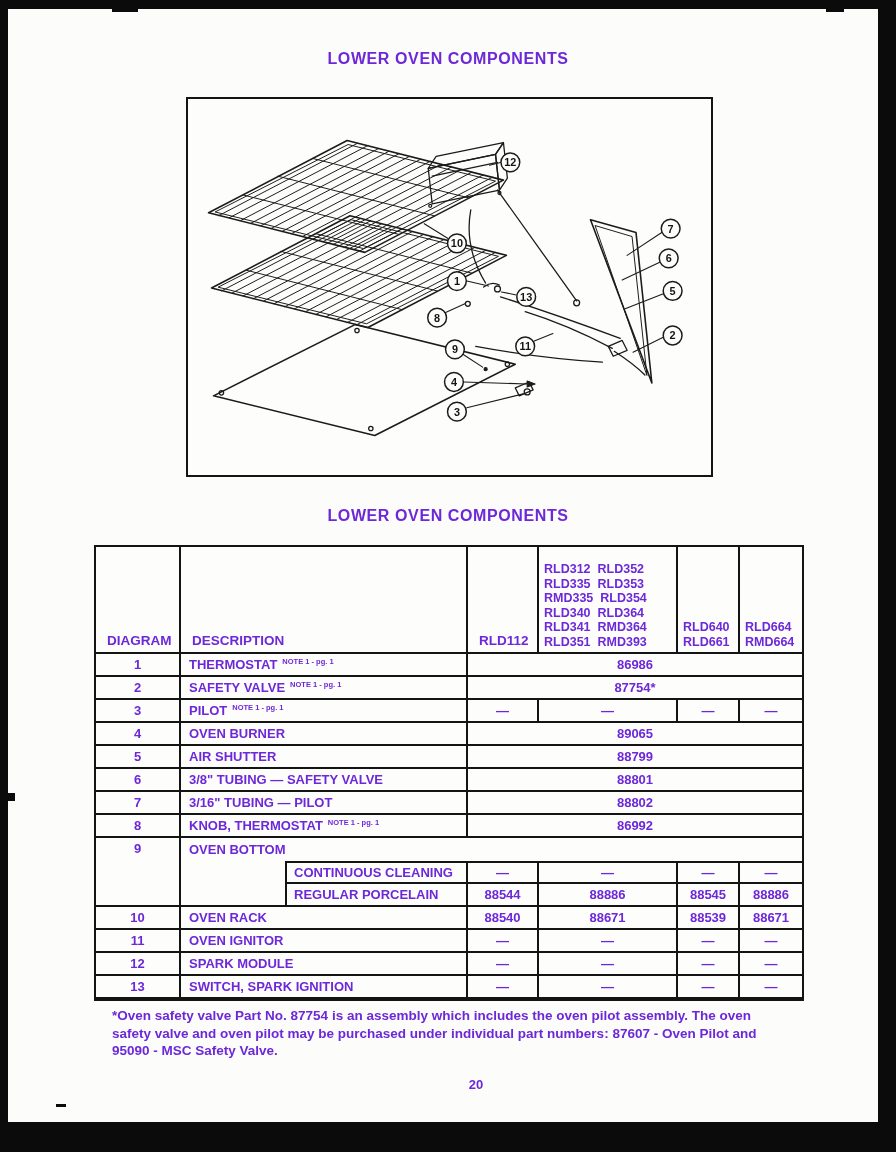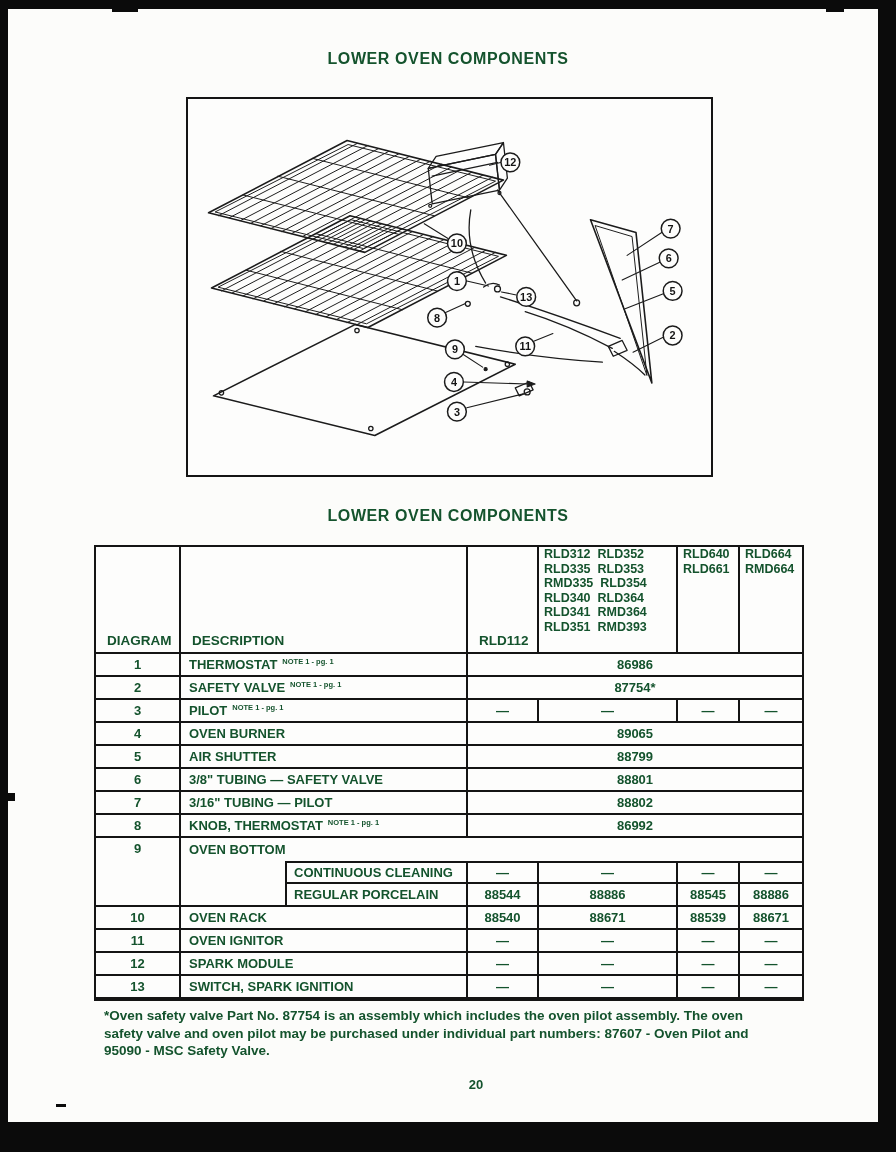--- a/index.html
+++ b/index.html
@@ -1,18 +1,18 @@
 <!DOCTYPE html>
 <html><head>
 <meta charset="utf-8">
 <style>
   * { margin:0; padding:0; box-sizing:border-box; }
   html,body { background:#d9d9d9; }
   body { font-family:"Liberation Sans", sans-serif; }
-  .page { position:relative; width:896px; height:1152px; background:#fcfcfa; overflow:hidden; color:#14532d; margin:0 auto; }
+  .page { position:relative; width:896px; height:1152px; background:#fcfcfa; overflow:hidden; color:#6d28d9; margin:0 auto; }
 
   
   .frame { position:absolute; background:#0b0b0b; }
   #frame-top { top:0; left:0; width:100%; height:9px; }
   #frame-bottom { bottom:0; left:0; width:100%; height:30px; }
   #frame-left { top:0; left:0; width:8px; height:100%; }
   #frame-right { top:0; right:0; width:18px; height:100%; }
   .artifact { position:absolute; background:#0b0b0b; }
 
   .title { position:absolute; width:100%; text-align:center; font-weight:bold; font-size:16px; letter-spacing:.6px; }
@@ -33,33 +33,33 @@
   .col1{grid-column:1}.col2{grid-column:2}.col3{grid-column:3}.col4{grid-column:4}
   .col5{grid-column:5}.col6{grid-column:6}.col7{grid-column:7;border-right:none}
   .cold{grid-column:2/4}
   .colp{grid-column:4/8;border-right:none}
   .coldfull{grid-column:2/8;border-right:none}
   .r1{grid-row:1}.r2{grid-row:2}.r3{grid-row:3}.r4{grid-row:4}.r5{grid-row:5}.r6{grid-row:6}
   .r7{grid-row:7}.r8{grid-row:8}.r9{grid-row:9}.r10{grid-row:10}.r11{grid-row:11}.r12{grid-row:12}
   .r13{grid-row:13}.r14{grid-row:14}.r15{grid-row:15}.r16{grid-row:16}
   .r10s{grid-row:10/13}
   .hdr { align-items:flex-end; padding:0 2px 4px 11px; font-size:13.5px; }
-  .models { flex-direction:column; justify-content:flex-start; align-items:flex-start; padding:0 0 3px 5px; font-size:12.5px; line-height:14.5px; white-space:pre; }
+  .models { flex-direction:column; justify-content:flex-end; align-items:flex-start; padding:0 0 3px 5px; font-size:12.5px; line-height:14.5px; white-space:pre; }
   .num { justify-content:center; }
   .numtop { align-items:flex-start; padding-top:3px; }
   .desc { padding-left:8px; }
   .part { justify-content:center; }
   .nob { border-bottom:none; }
   .topline { border-top:2px solid #141414; }
   .sublabel { border-left:2px solid #141414; padding-left:7px; }
   .blank { border-right:none; border-bottom:none; }
   .blank2 { border-right:none; }
   .note { font-size:7.5px; font-weight:bold; margin-left:5px; position:relative; top:-3px; letter-spacing:0; }
 
-  .footnote { position:absolute; left:104px; top:1007px; width:724px; font-size:13.5px; font-weight:bold; line-height:17.5px; }
+  .footnote { position:absolute; left:112px; top:1007px; width:724px; font-size:13.5px; font-weight:bold; line-height:17.5px; }
   #page-number { position:absolute; top:1077px; width:100%; text-align:center; font-size:13px; font-weight:bold;margin-left:28px; }
 </style>
 </head>
 <body>
 
 <div class="page">
 
   <div class="frame" id="frame-top"></div>
   <div class="frame" id="frame-bottom"></div>
   <div class="frame" id="frame-left"></div>

